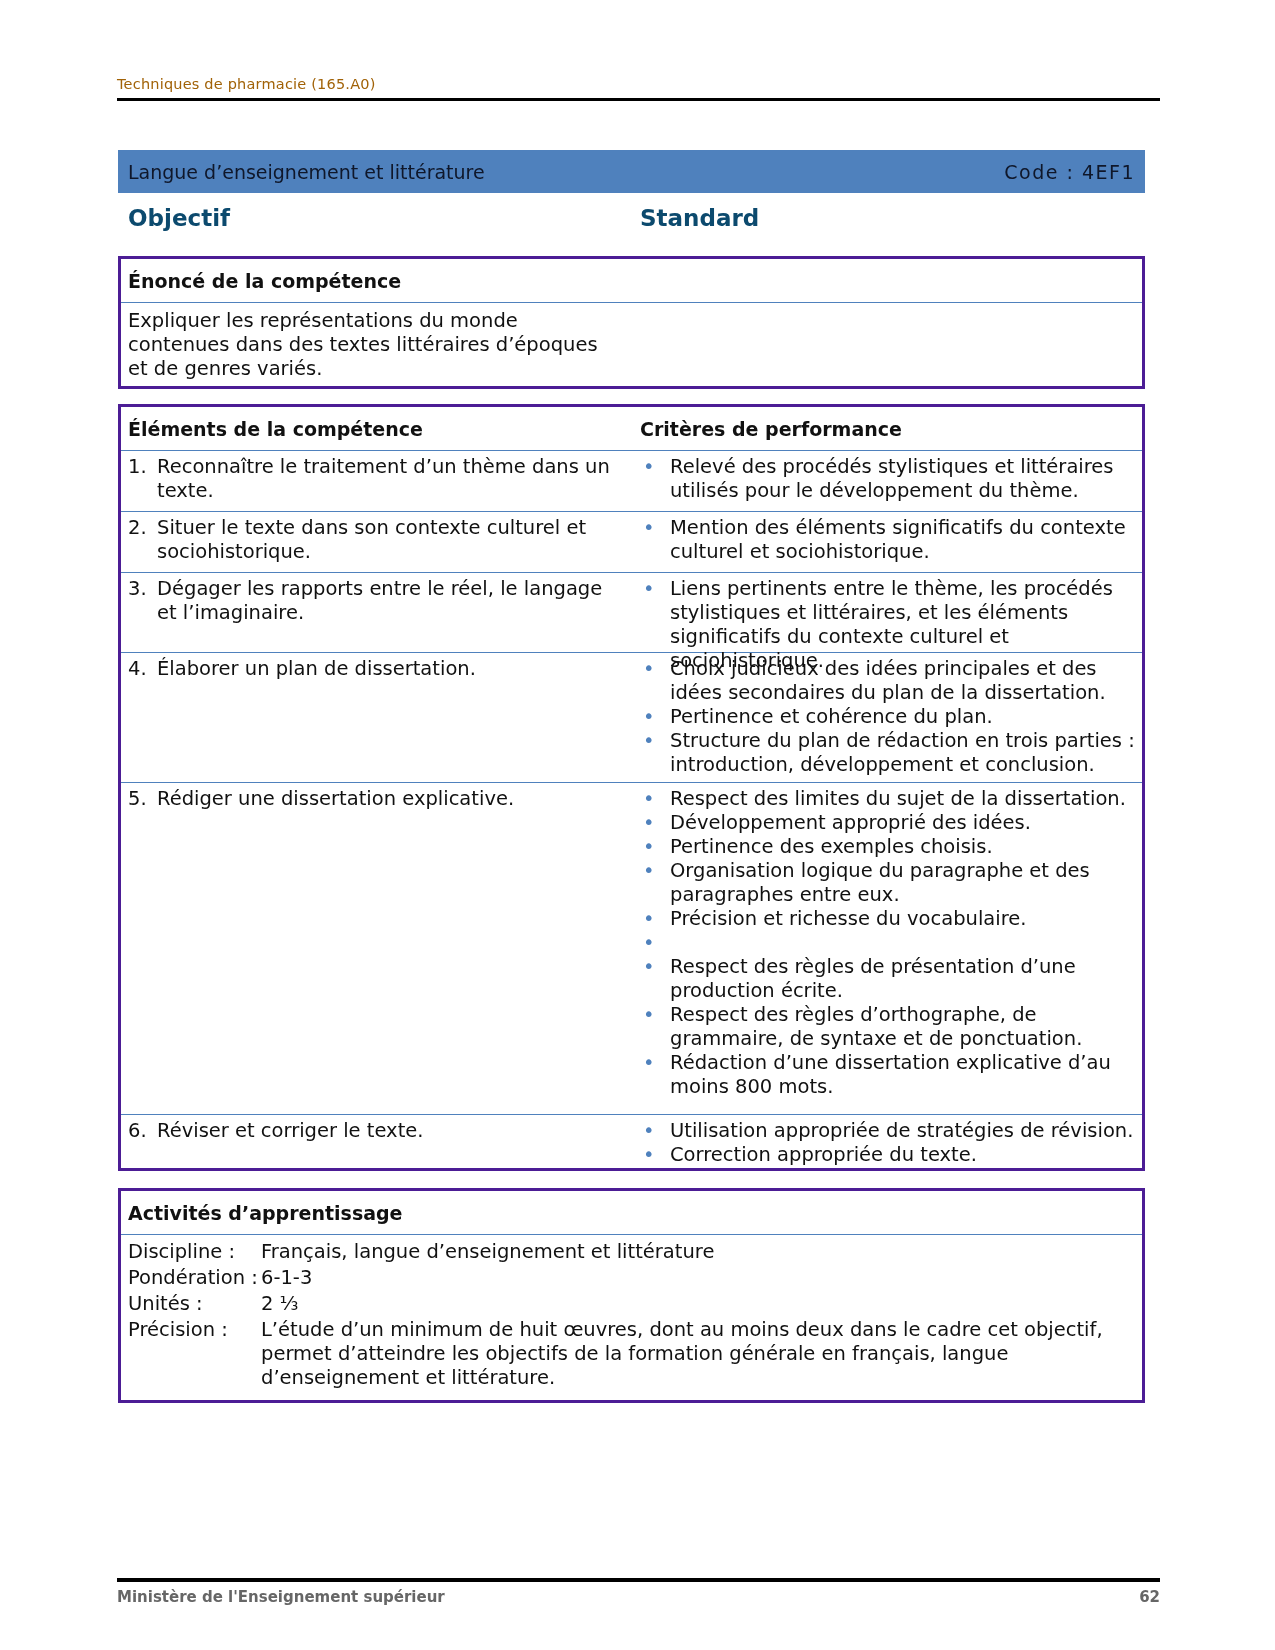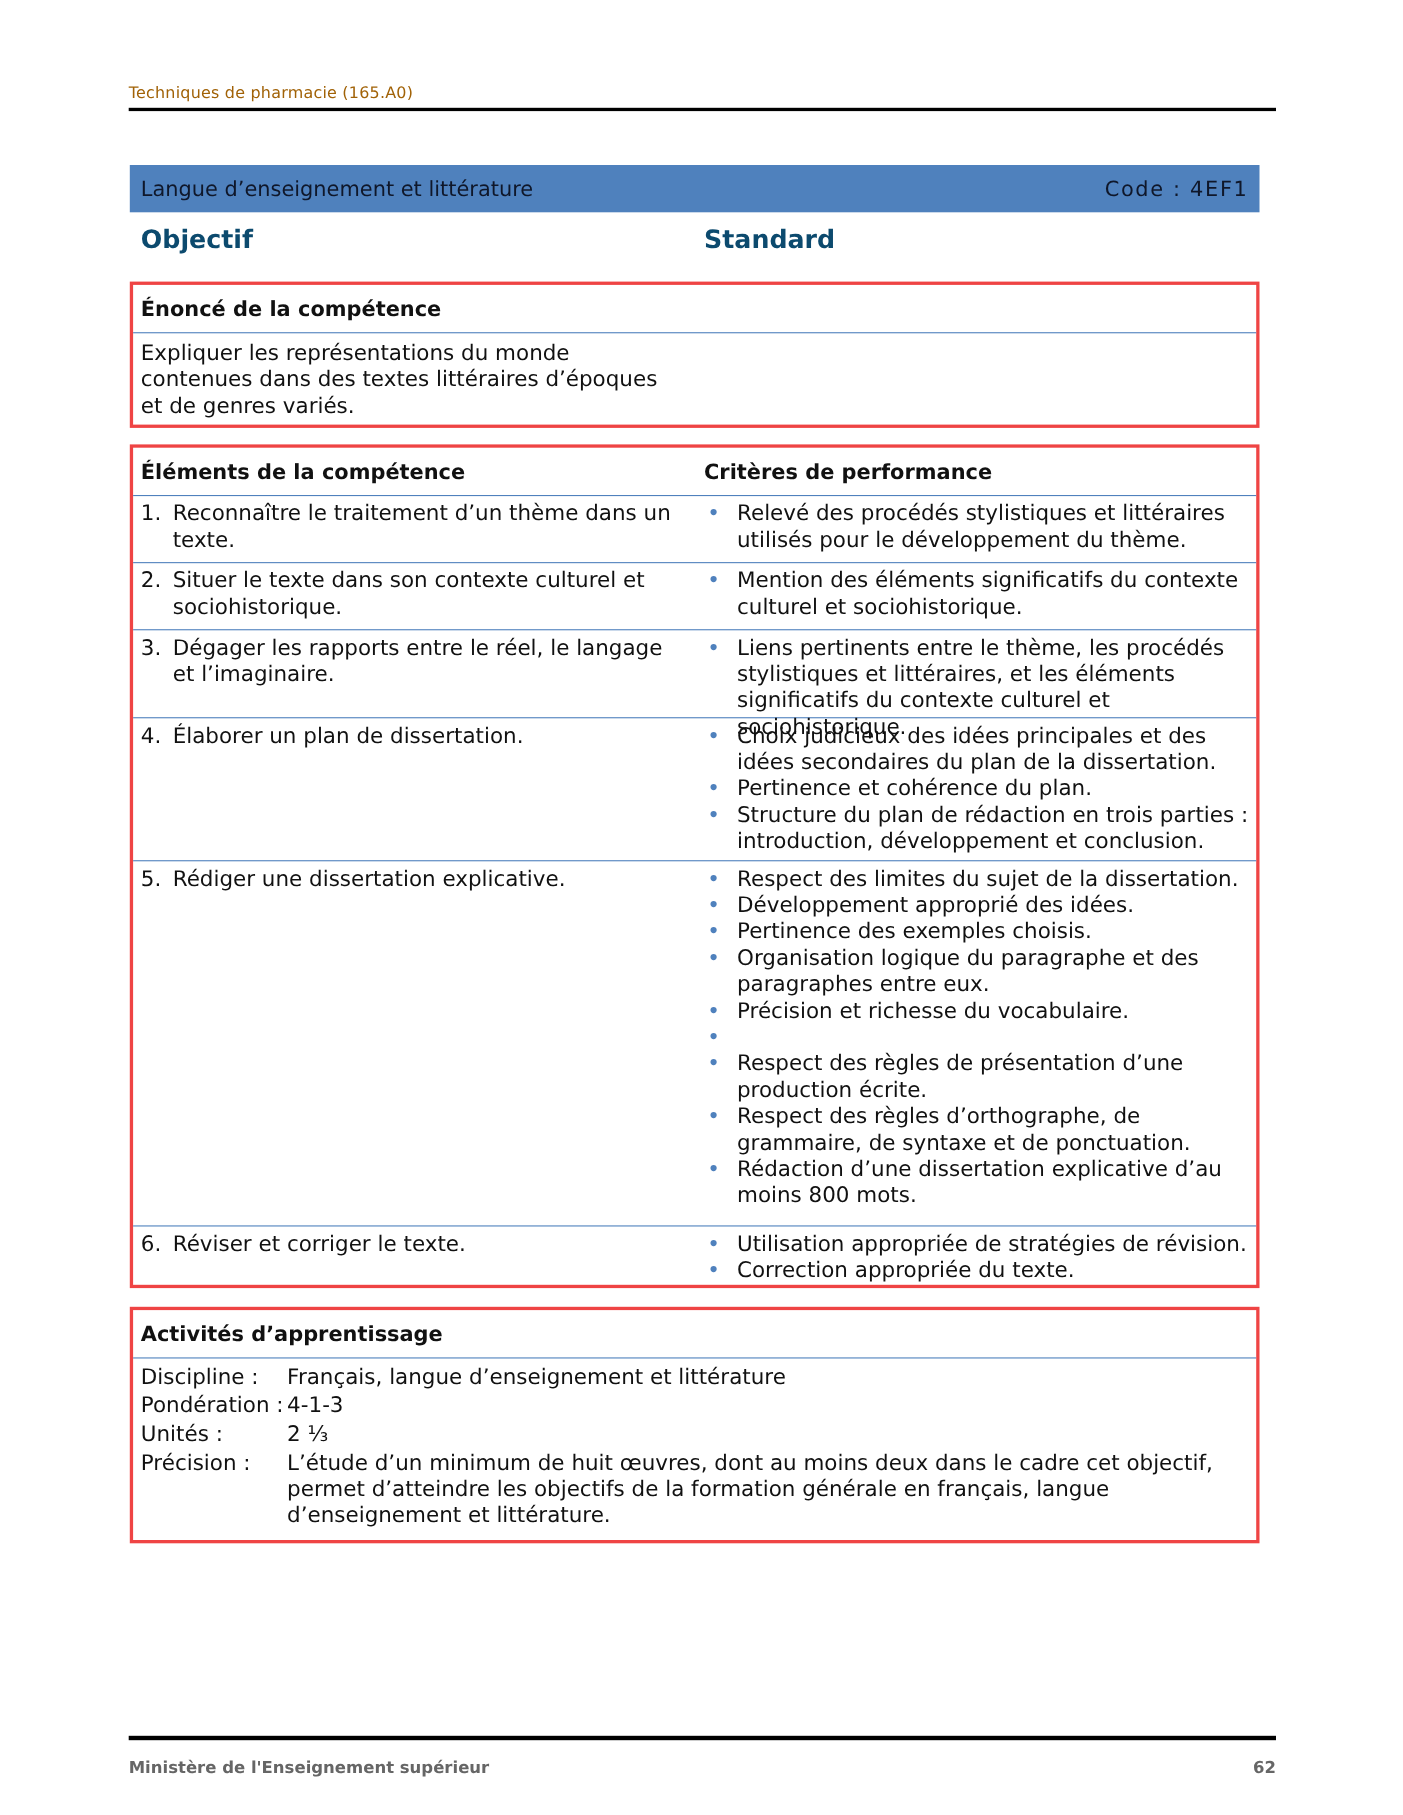--- a/index.html
+++ b/index.html
@@ -5,41 +5,41 @@
   html,body{margin:0;padding:0;background:#fff;}
   body{width:1275px;height:1650px;position:relative;font-family:"DejaVu Sans","Liberation Sans",sans-serif;color:#111;overflow:hidden;}
   .page-header{position:absolute;left:117px;top:74px;width:1043px;height:24px;border-bottom:3px solid #000;}
   .page-header span{font-size:14.5px;letter-spacing:0.2px;color:#a16207;}
   .title-bar{position:absolute;left:118px;top:150px;width:1027px;height:43px;background:#4f81bd;color:#0f172a;display:flex;justify-content:space-between;align-items:center;box-sizing:border-box;padding:0 10px 0 10px;font-size:19px;}
   .title-bar .code{letter-spacing:1.5px;}
   .section-labels{position:absolute;left:118px;top:205px;width:1027px;height:36px;}
   .section-labels span{position:absolute;top:0;font-size:23px;font-weight:bold;color:#0c4a6e;}
   .lbl-obj{left:10px;}
   .lbl-std{left:522px;}
-  .box{position:absolute;left:118px;width:1027px;border:3px solid #ef4444;box-sizing:border-box;background:#fff;}
+  .box{position:absolute;left:118px;width:1027px;border:3px solid #4c1d95;box-sizing:border-box;background:#fff;}
   .box-head{height:44px;border-bottom:1.5px solid #4f81bd;box-sizing:border-box;font-weight:bold;font-size:19px;display:flex;align-items:center;}
   .box-head .c{padding-left:7px;}
   .fs{font-size:19.5px;line-height:24px;}
   .enonce-body{padding:6px 7px 0 7px;width:470px;}
   .row{display:flex;border-bottom:1.5px solid #4f81bd;box-sizing:border-box;}
   .row:last-child{border-bottom:none;}
   .col-l{width:512px;box-sizing:border-box;padding:4px 7px 0 7px;}
   .col-r{flex:1;box-sizing:border-box;padding:4px 6px 0 7px;}
   .el-item{display:flex;}
   .el-num{width:29px;flex:none;}
   ul.crit{list-style:none;margin:0;padding:0;}
   ul.crit li{display:flex;}
   .bul{width:30px;flex:none;color:#4f81bd;padding-left:3px;box-sizing:border-box;}
   .head-l{width:512px;padding-left:7px;box-sizing:border-box;}
   .head-r{flex:1;padding-left:7px;}
   .act-body{padding:4px 7px 6px 7px;}
   .act-row{display:flex;font-size:19.5px;line-height:26px;}
   .act-k{width:133px;flex:none;}
   .act-v{flex:1;line-height:24px;padding-top:1px;}
-  .page-footer{position:absolute;left:117px;top:1578px;width:1043px;border-top:4px solid #000;display:flex;justify-content:space-between;padding-top:16px;font-size:15px;font-weight:bold;color:#666;}
+  .page-footer{position:absolute;left:117px;top:1578px;width:1043px;border-top:4px solid #000;display:flex;justify-content:space-between;padding-top:6px;font-size:15px;font-weight:bold;color:#666;}
 </style>
 </head>
 <body>
 
 <div class="page-header">
   <span>Techniques de pharmacie (165.A0)</span>
 </div>
 
 <div class="title-bar">
   <span>Langue d’enseignement et littérature</span>
@@ -210,21 +210,21 @@
   <div class="box-head">
     <span class="c">Activités d’apprentissage</span>
   </div>
   <div class="act-body" id="act-body">
       <div class="act-row">
         <span class="act-k">Discipline :</span>
         <span class="act-v">Français, langue d’enseignement et littérature</span>
       </div>
       <div class="act-row">
         <span class="act-k">Pondération :</span>
-        <span class="act-v">4-1-3</span>
+        <span class="act-v">6-1-3</span>
       </div>
       <div class="act-row">
         <span class="act-k">Unités :</span>
         <span class="act-v">2 ⅓</span>
       </div>
       <div class="act-row">
         <span class="act-k">Précision :</span>
         <span class="act-v">L’étude d’un minimum de huit œuvres, dont au moins deux dans le cadre cet objectif, permet d’atteindre les objectifs de la formation générale en français, langue d’enseignement et littérature.</span>
       </div>
     </div>

